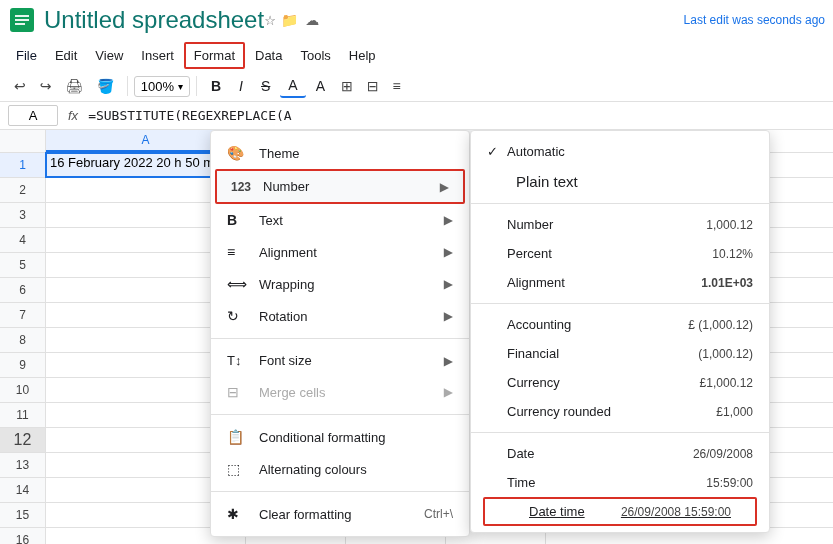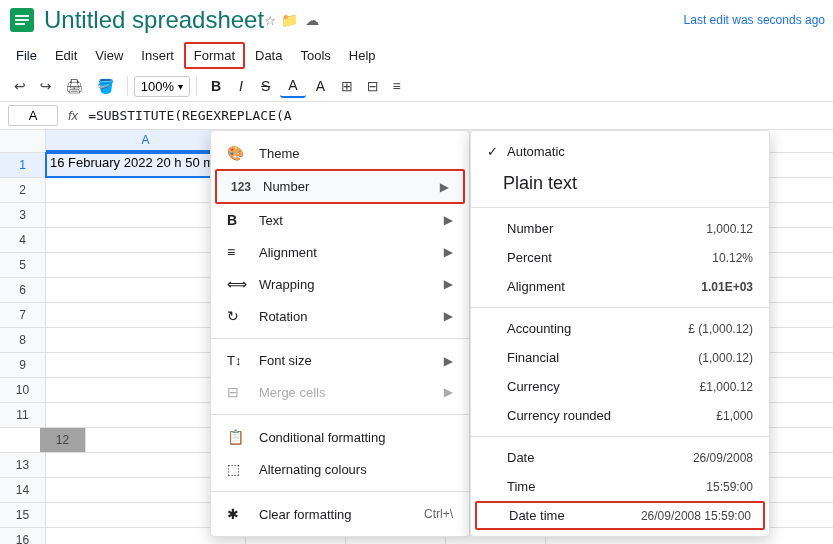--- a/index.html
+++ b/index.html
@@ -147,21 +147,21 @@
           <div style="width: 100px; min-width: 100px; height: 24px; border-right: 1px solid rgb(224, 224, 224); padding: 2px 4px; font-size: 13px; overflow: hidden; white-space: nowrap;"></div>
         </div>
         <div style="display: flex; border-bottom: 1px solid rgb(224, 224, 224);">
           <div style="width: 46px; min-width: 46px; height: 24px; background: rgb(248, 249, 250); border-right: 1px solid rgb(224, 224, 224); display: flex; align-items: center; justify-content: center; font-size: 12px; color: rgb(68, 68, 68);">11</div>
           <div style="width: 200px; min-width: 200px; height: 24px; border-right: 1px solid rgb(224, 224, 224); padding: 2px 4px; font-size: 13px; overflow: hidden; white-space: nowrap;"></div>
           <div style="width: 100px; min-width: 100px; height: 24px; border-right: 1px solid rgb(224, 224, 224); padding: 2px 4px; font-size: 13px; overflow: hidden; white-space: nowrap;"></div>
           <div style="width: 100px; min-width: 100px; height: 24px; border-right: 1px solid rgb(224, 224, 224); padding: 2px 4px; font-size: 13px; overflow: hidden; white-space: nowrap;"></div>
           <div style="width: 100px; min-width: 100px; height: 24px; border-right: 1px solid rgb(224, 224, 224); padding: 2px 4px; font-size: 13px; overflow: hidden; white-space: nowrap;"></div>
         </div>
         <div style="display: flex; border-bottom: 1px solid rgb(224, 224, 224);">
-          <div style="width: 46px; min-width: 46px; height: 24px; background: #a3a3a3; border-right: 1px solid rgb(224, 224, 224); display: flex; align-items: center; justify-content: center; font-size: 12px; color: rgb(68, 68, 68); margin-left: 40px;">12</div>
+          <div style="width: 46px; min-width: 46px; height: 24px; background: #e5e5e5; border-right: 1px solid rgb(224, 224, 224); display: flex; align-items: center; justify-content: center; font-size: 16px; color: rgb(68, 68, 68);">12</div>
           <div style="width: 200px; min-width: 200px; height: 24px; border-right: 1px solid rgb(224, 224, 224); padding: 2px 4px; font-size: 13px; overflow: hidden; white-space: nowrap;"></div>
           <div style="width: 100px; min-width: 100px; height: 24px; border-right: 1px solid rgb(224, 224, 224); padding: 2px 4px; font-size: 13px; overflow: hidden; white-space: nowrap;"></div>
           <div style="width: 100px; min-width: 100px; height: 24px; border-right: 1px solid rgb(224, 224, 224); padding: 2px 4px; font-size: 13px; overflow: hidden; white-space: nowrap;"></div>
           <div style="width: 100px; min-width: 100px; height: 24px; border-right: 1px solid rgb(224, 224, 224); padding: 2px 4px; font-size: 13px; overflow: hidden; white-space: nowrap;"></div>
         </div>
         <div style="display: flex; border-bottom: 1px solid rgb(224, 224, 224);">
           <div style="width: 46px; min-width: 46px; height: 24px; background: rgb(248, 249, 250); border-right: 1px solid rgb(224, 224, 224); display: flex; align-items: center; justify-content: center; font-size: 12px; color: rgb(68, 68, 68);">13</div>
           <div style="width: 200px; min-width: 200px; height: 24px; border-right: 1px solid rgb(224, 224, 224); padding: 2px 4px; font-size: 13px; overflow: hidden; white-space: nowrap;"></div>
           <div style="width: 100px; min-width: 100px; height: 24px; border-right: 1px solid rgb(224, 224, 224); padding: 2px 4px; font-size: 13px; overflow: hidden; white-space: nowrap;"></div>
           <div style="width: 100px; min-width: 100px; height: 24px; border-right: 1px solid rgb(224, 224, 224); padding: 2px 4px; font-size: 13px; overflow: hidden; white-space: nowrap;"></div>
@@ -263,21 +263,21 @@
     </div>
   </div>
 
   <div style="position:absolute; top:0px; left:470px; background:#fff; border:1px solid #e0e0e0; border-radius:4px; box-shadow:0 4px 16px rgba(0,0,0,0.2); width:300px; z-index:101; padding:6px 0;">
 
     <div style="display:flex; align-items:center; padding:7px 16px; cursor:pointer; font-size:13px; color:#202124;">
       <span style="width:20px; font-size:13px;">✓</span>
       <span style="flex:1;">Automatic</span>
     </div>
 
-    <div style="display:flex; align-items:flex-start; padding:7px 12px; cursor:pointer; font-size:18px; color:#202124;">
+    <div style="display:flex; align-items:flex-start; padding:7px 25px; cursor:pointer; font-size:15px; color:#202124;">
       <span style="width:20px;"></span>
       <span style="flex:1;">Plain text</span>
     </div>
 
     <hr style="border:none; border-top:1px solid #e0e0e0; margin:6px 0;">
 
     <div style="display:flex; align-items:center; padding:7px 16px; cursor:pointer; font-size:13px; color:#202124;">
       <span style="width:20px;"></span>
       <span style="flex:1;">Number</span>
       <span style="color:#444; font-size:12px;">1,000.12</span>
@@ -328,20 +328,20 @@
       <span style="flex:1;">Date</span>
       <span style="color:#444; font-size:12px;">26/09/2008</span>
     </div>
 
     <div style="display:flex; align-items:center; padding:7px 16px; cursor:pointer; font-size:13px; color:#202124;">
       <span style="width:20px;"></span>
       <span style="flex:1;">Time</span>
       <span style="color:#444; font-size:12px;">15:59:00</span>
     </div>
 
-    <div style="display:flex; align-items:center; padding:5px 12px; cursor:pointer; font-size:13px; color:#202124; border:2px solid #d93025; border-radius:2px; margin:0 4px;">
+    <div style="display:flex; align-items:center; padding:5px 24px; cursor:pointer; font-size:13px; color:#202124; border:2px solid #d93025; border-radius:2px; margin:0 12px;text-decoration:underline;">
       <span style="width:20px;"></span>
       <span style="flex:1;">Date time</span>
       <span style="color:#444; font-size:12px;">26/09/2008 15:59:00</span>
     </div>
 
   </div>
 </div>
 
 </body></html>

